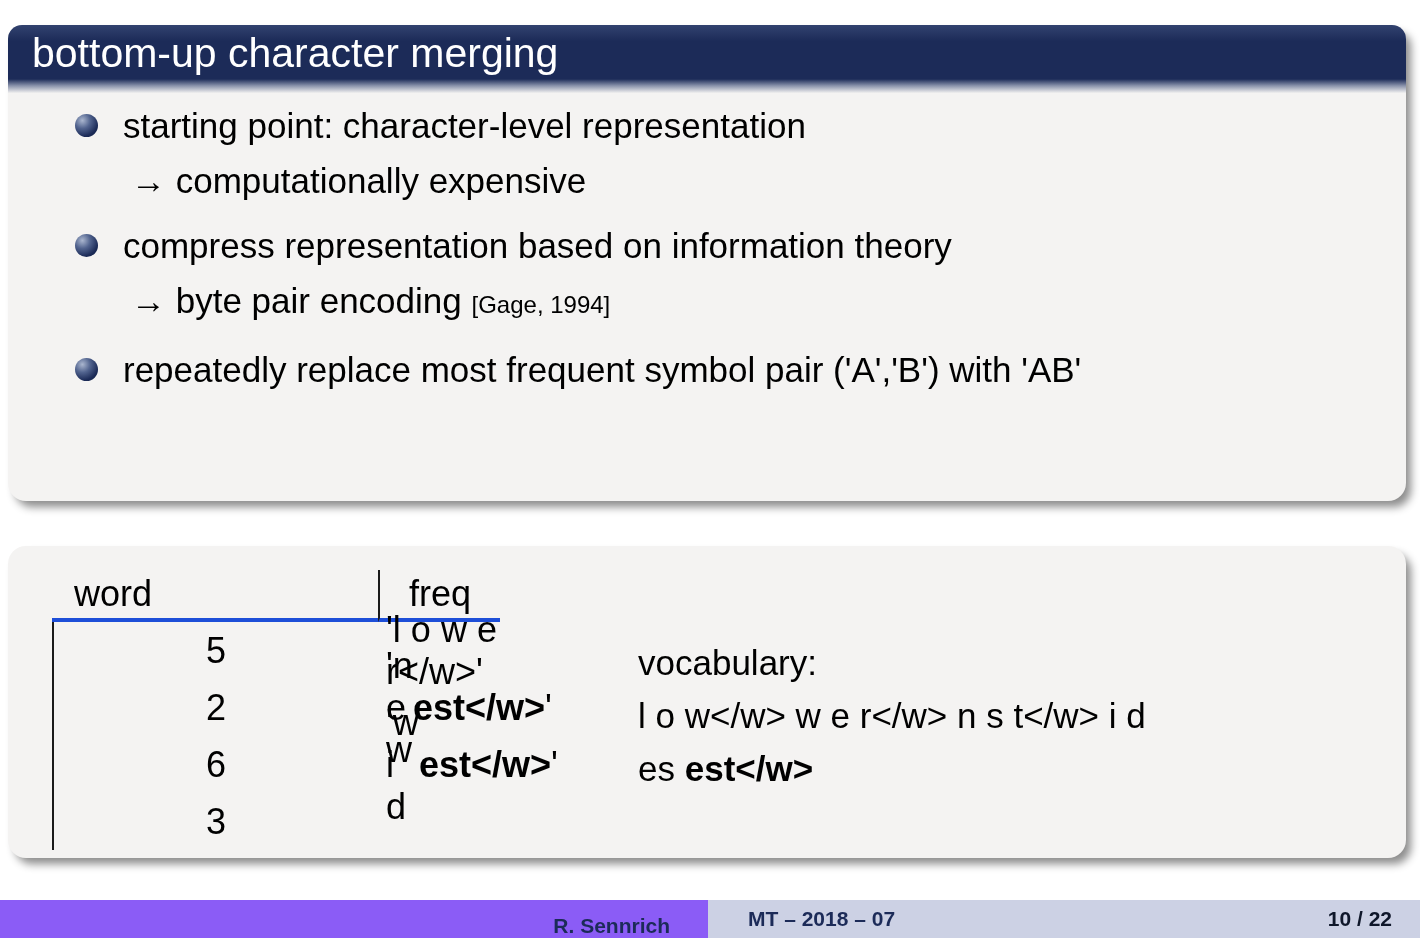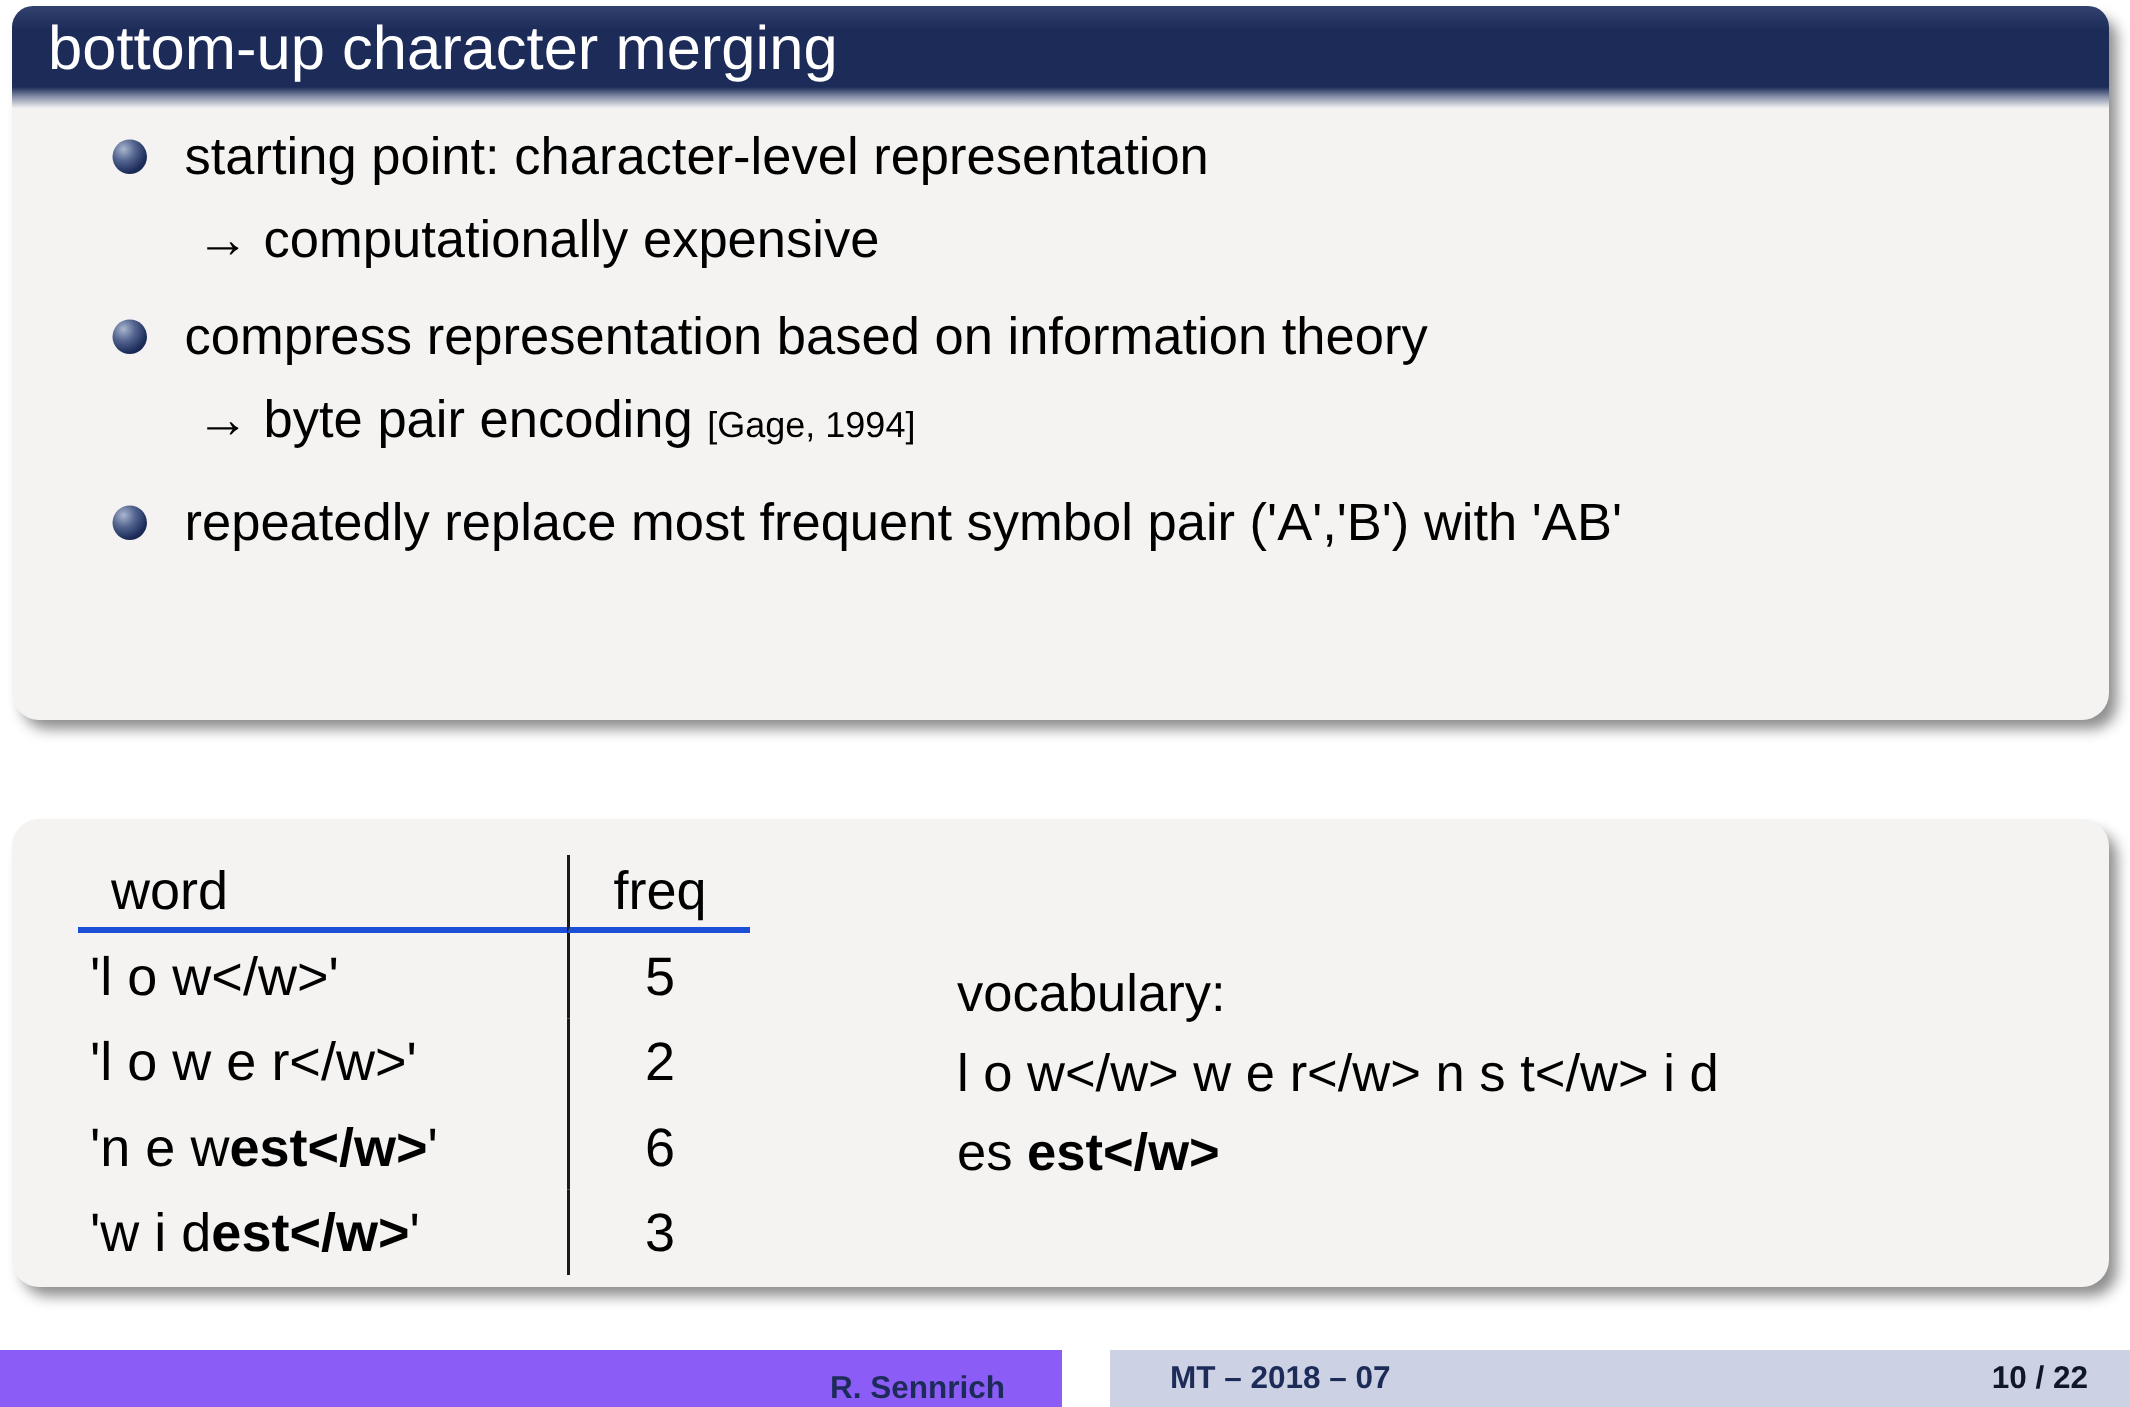--- a/index.html
+++ b/index.html
@@ -13,21 +13,21 @@
   }
 
   
   .panel {
     position:absolute;
     left:8px;
     width:1398px;
     background:#f4f3f2;
     box-shadow:6px 7px 9px -1px rgba(0,0,0,0.45);
   }
-  .panel.main  { top:4px;   height:476px; border-radius:14px 14px 18px 18px; }
+  .panel.main  { top:25px;   height:476px; border-radius:14px 14px 18px 18px; }
   .panel.example { top:546px; height:312px; border-radius:18px; }
 
   
   .frametitle {
     height:54px;
     background:linear-gradient(180deg,#32426f 0%,#1c2b58 30%,#1c2b58 100%);
     border-radius:14px 14px 0 0;
     display:flex; align-items:center;
     padding:2px 0 0 24px;
     color:#ffffff;
@@ -77,21 +77,20 @@
   }
   .footer-left {
     width:708px; background:#8b5cf6;
     display:flex; align-items:flex-end; justify-content:flex-end;
     padding-right:38px;
   }
   .footer-right {
     flex:1; background:#ccd1e4;
     display:flex; align-items:center; justify-content:space-between;
     padding:0 28px 0 40px;
-    margin-left:32px;
   }
   .footer-page { color:#0f172a; }
 </style>
 </head>
 <body>
 
 <div class="panel main">
   <div class="frametitle">
     <span>bottom-up character merging</span>
   </div>
@@ -135,25 +134,20 @@
   <div class="example-inner">
 
     <div class="wf-table">
       <div class="wf-cell wf-word wf-head">
         <span>word</span>
       </div>
       <div class="wf-cell wf-freq wf-head">
         <span>freq</span>
       </div>
 
-      <div class="wf-cell wf-word wf-row">
-        <span>'l o w&lt;/w&gt;'</span>
-          <span class="bold"></span>
-          <span></span>
-      </div>
       <div class="wf-cell wf-freq wf-row">
         <span>5</span>
       </div>
 
       <div class="wf-cell wf-word wf-row">
         <span>'l o w e r&lt;/w&gt;'</span>
           <span class="bold"></span>
           <span></span>
       </div>
       <div class="wf-cell wf-freq wf-row">

